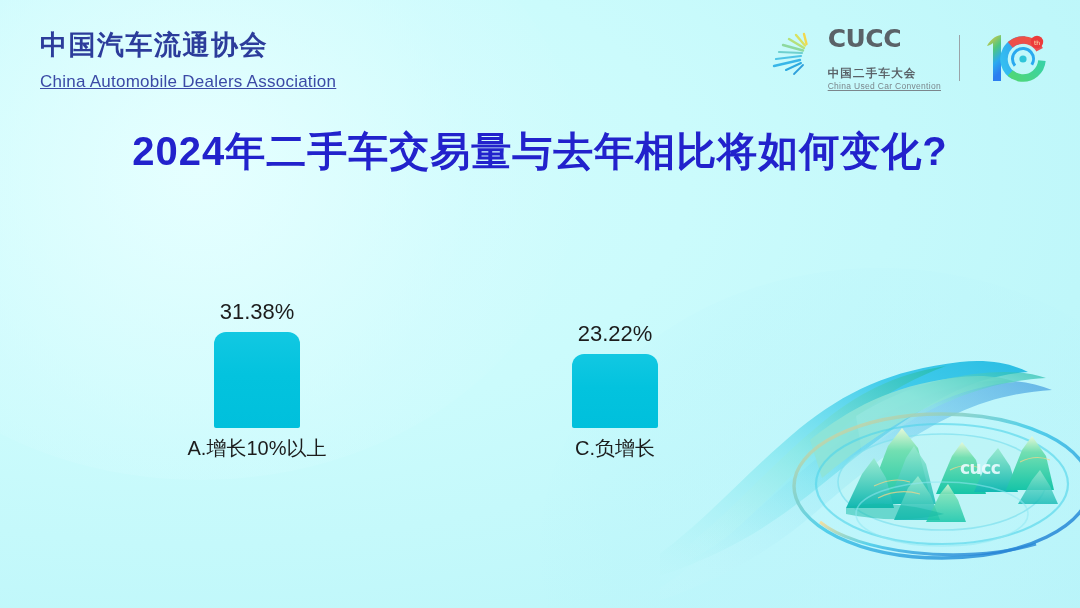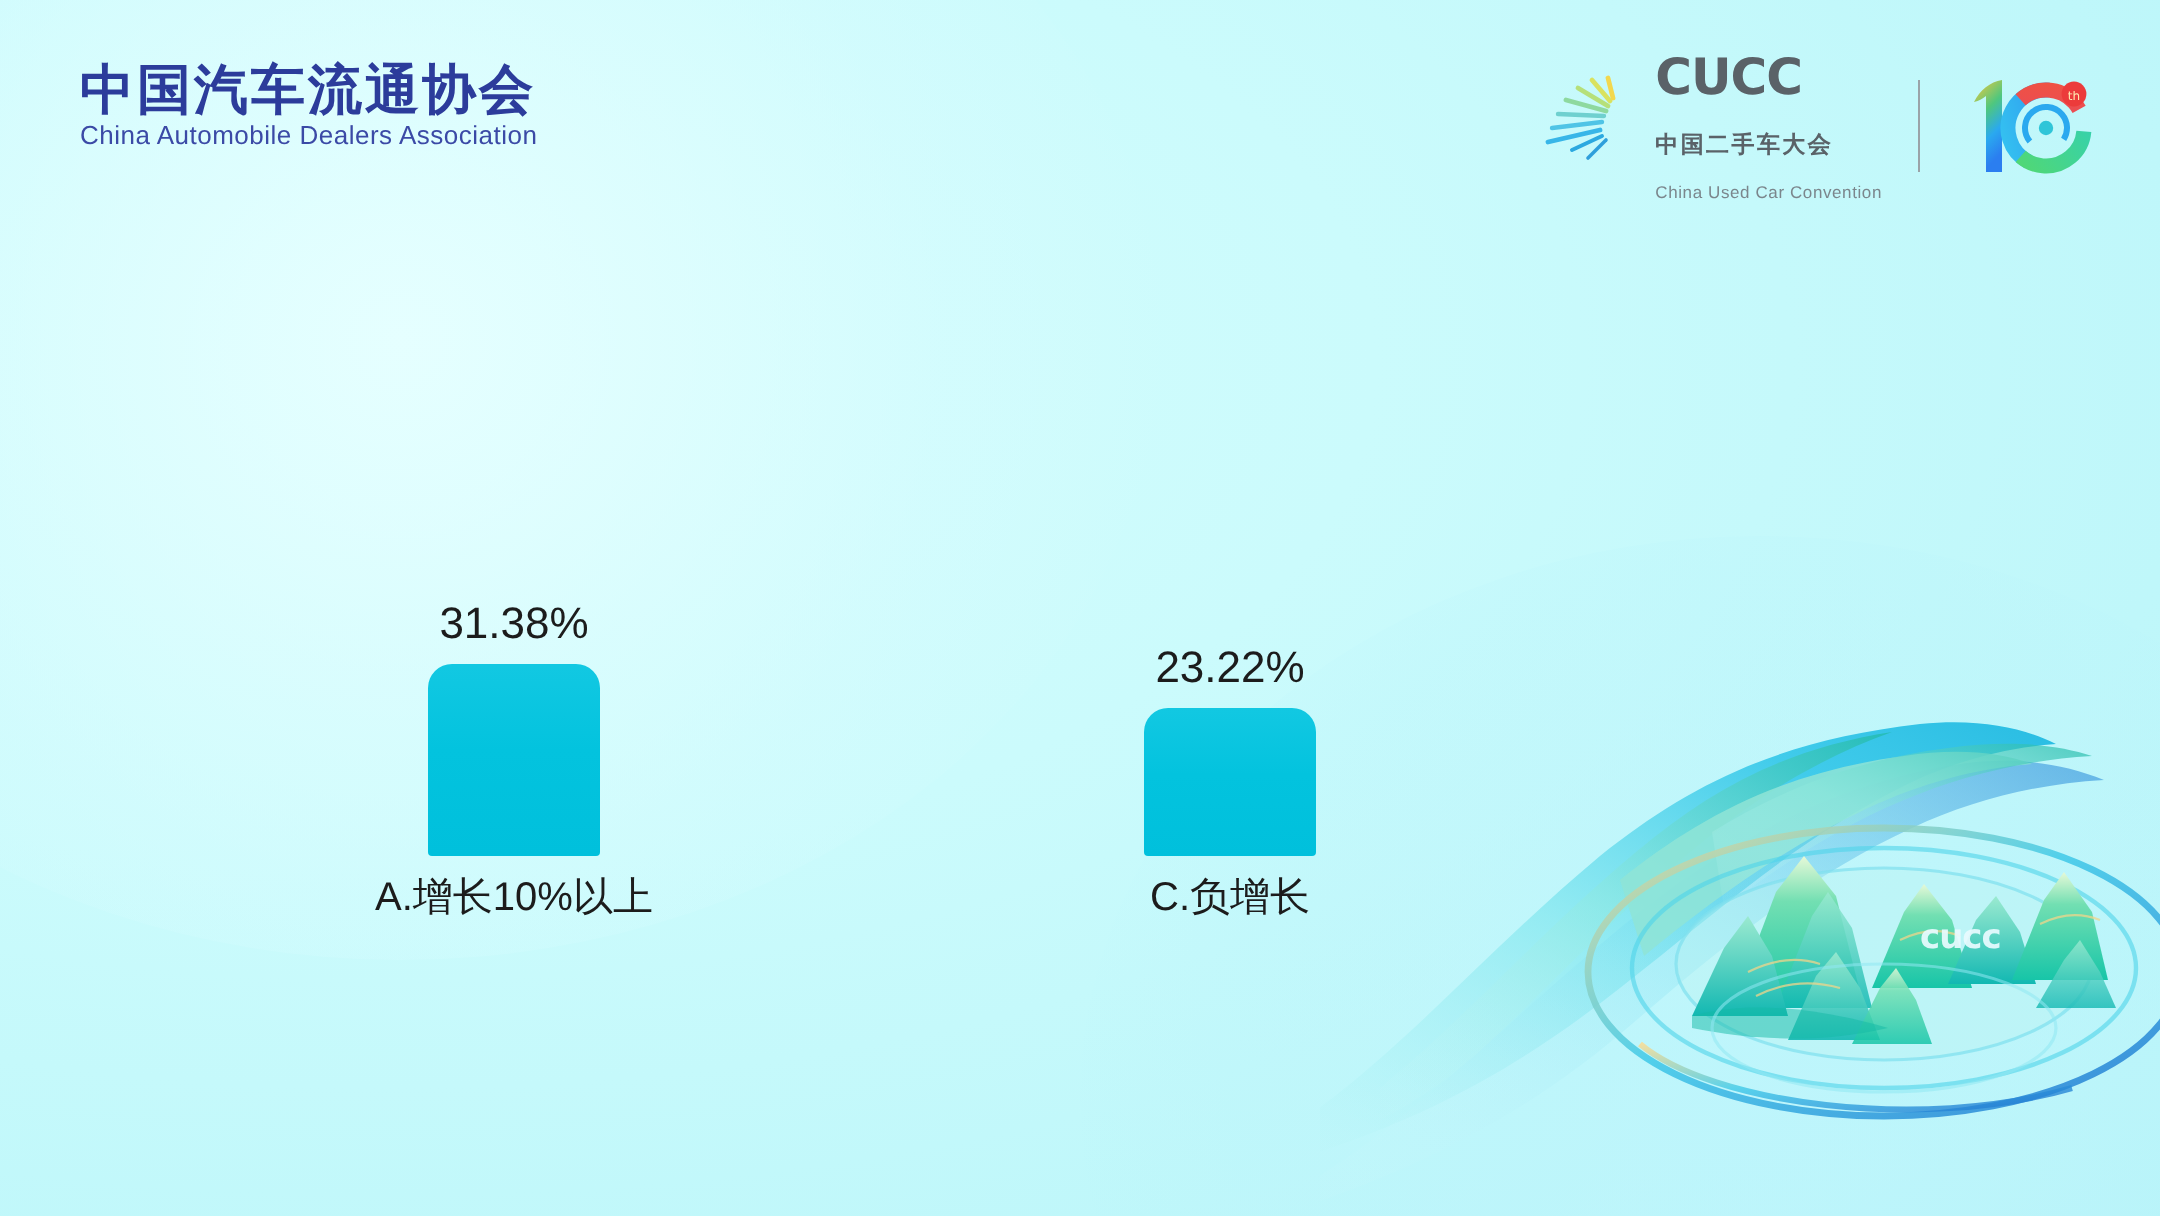--- a/index.html
+++ b/index.html
@@ -51,25 +51,26 @@
   }
   .cada-text { line-height: 1; }
   .cada-cn {
     font-size: 27px;
     font-weight: 700;
     color: #2c3c9b;
     letter-spacing: 1.5px;
     white-space: nowrap;
   }
   .cada-en {
-    margin-top: 2px;
-    font-size: 13px;
+    margin-top: 14px;
+    font-size: 17px;
     color: #3b4aa6;
     letter-spacing: 0.25px;
     white-space: nowrap;
+    text-decoration: underline;
   }
 
   .logo-cucc {
     position: absolute;
     right: 34px;
     top: 26px;
     display: flex;
     align-items: center;
     gap: 14px;
   }
@@ -88,25 +89,26 @@
     font-family: "DejaVu Sans", sans-serif;
   }
   .cucc-cn {
     margin-top: 17px;
     font-size: 11.5px;
     font-weight: 700;
     color: #5a6268;
     letter-spacing: 1.2px;
   }
   .cucc-en {
-    margin-top: 12px;
+    margin-top: 2px;
     font-size: 8.5px;
     color: #7b868c;
     letter-spacing: 0.3px;
     white-space: nowrap;
+    text-decoration: underline;
   }
   .cucc-divider {
     width: 1px;
     height: 46px;
     background: #9aa3a8;
     margin: 0 4px;
   }
   .anniv-mark { width: 68px; height: 58px; flex: 0 0 auto; }
 
   
@@ -241,20 +243,21 @@
         <circle cx="45" cy="30" r="19" fill="none" stroke="url(#ringB)" stroke-width="7.5" stroke-dasharray="42 78" transform="rotate(5 45 30)"></circle>
         <circle cx="45" cy="30" r="19" fill="none" stroke="url(#ringC)" stroke-width="7.5" stroke-dasharray="34 86" transform="rotate(228 45 30)"></circle>
         <circle cx="45" cy="30" r="10.5" fill="none" stroke="#2aa9ef" stroke-width="3" stroke-dasharray="46 22" transform="rotate(140 45 30)"></circle>
         <circle cx="45" cy="30" r="3.6" fill="#2fc5d8"></circle>
         <circle cx="59" cy="13" r="6.2" fill="#ec3b3b"></circle>
         <text x="59" y="15.8" text-anchor="middle" font-family="DejaVu Sans, sans-serif" font-size="6" fill="#ffe9b0">th</text>
       </svg>
     </div>
   </div>
 
+  <div class="slide-title">2024年二手车交易量与去年相比将如何变化?</div>
 
   <div class="artwork">
     <svg viewBox="0 0 420 300" width="420" height="300" aria-hidden="true">
       <defs>
         <linearGradient id="ribA" x1="0" y1="1" x2="1" y2="0">
           <stop offset="0%" stop-color="#bdf5f7" stop-opacity="0.1"></stop>
           <stop offset="45%" stop-color="#7fe6ee" stop-opacity="0.75"></stop>
           <stop offset="78%" stop-color="#2bc4e8" stop-opacity="0.95"></stop>
           <stop offset="100%" stop-color="#18b6e0"></stop>
         </linearGradient>

